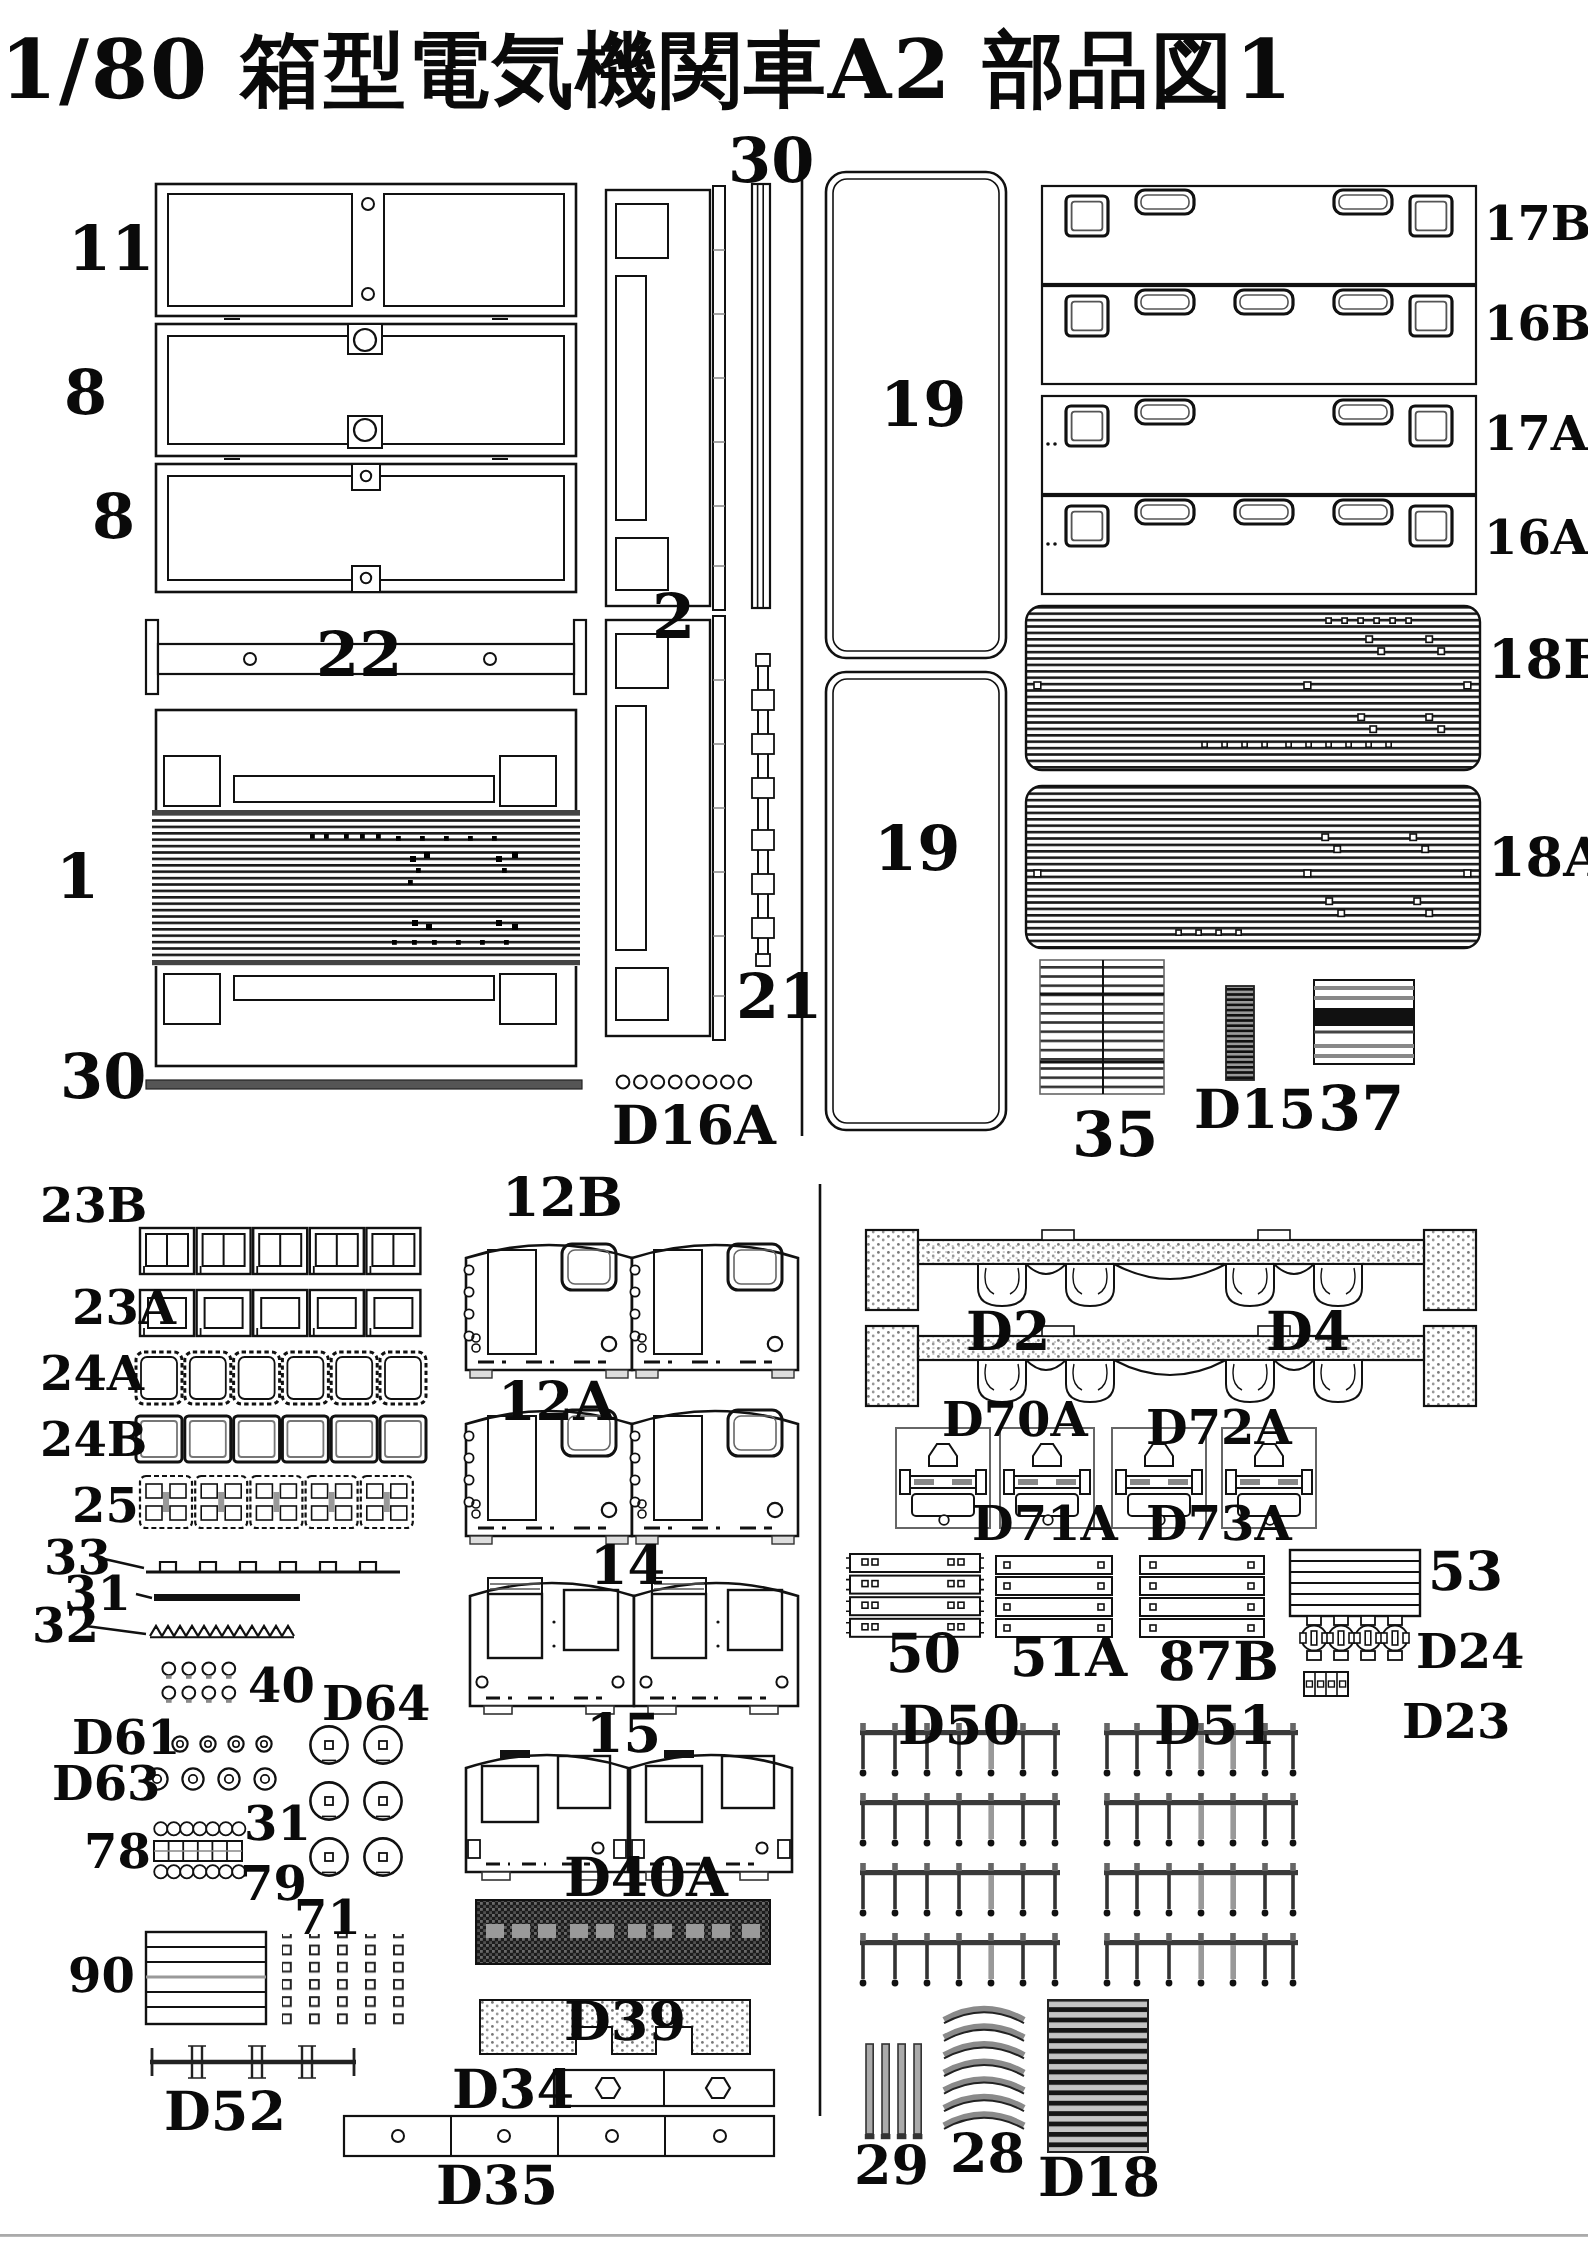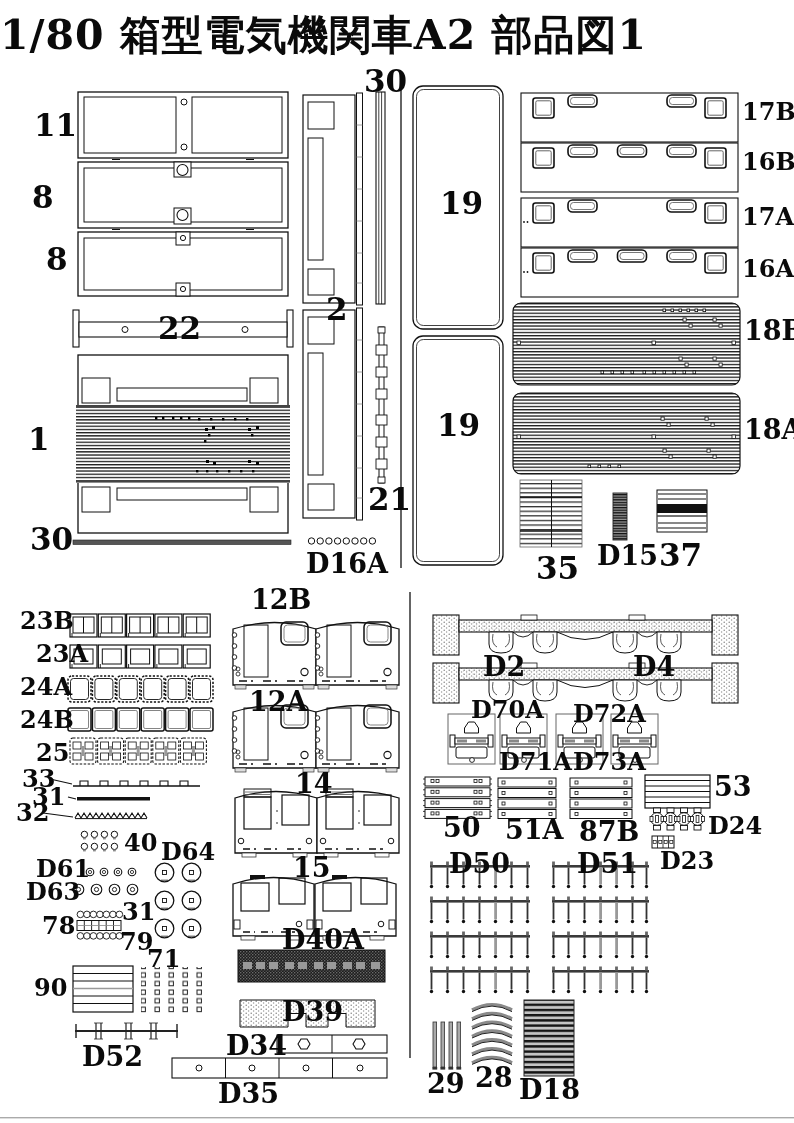--- a/index.html
+++ b/index.html
@@ -751,21 +751,21 @@
 <div class="lbl s32" style="left:437px;top:410px">19</div>
 <div class="lbl s25" style="left:742px;top:100px">17B</div>
 <div class="lbl s25" style="left:742px;top:150px">16B</div>
 <div class="lbl s25" style="left:742px;top:205px">17A</div>
 <div class="lbl s25" style="left:742px;top:257px">16A</div>
 <div class="lbl s28" style="left:744px;top:317px">18B</div>
 <div class="lbl s28" style="left:744px;top:416px">18A</div>
 <div class="lbl s32" style="left:536px;top:553px">35</div>
 <div class="lbl s28" style="left:597px;top:542px">D15</div>
 <div class="lbl s32" style="left:659px;top:540px">37</div>
-<div class="lbl s25" style="left:20px;top:609px">23B</div>
+<div class="lbl s25" style="left:20px;top:591px">23B</div>
 <div class="lbl s25" style="left:36px;top:642px">23A</div>
 <div class="lbl s25" style="left:20px;top:675px">24A</div>
 <div class="lbl s25" style="left:20px;top:708px">24B</div>
 <div class="lbl s25" style="left:36px;top:741px">25</div>
 <div class="lbl s25" style="left:22px;top:767px">33</div>
 <div class="lbl s25" style="left:32px;top:785px">31</div>
 <div class="lbl s25" style="left:16px;top:801px">32</div>
 <div class="lbl s25" style="left:124px;top:831px">40</div>
 <div class="lbl s25" style="left:36px;top:857px">D61</div>
 <div class="lbl s25" style="left:26px;top:880px">D63</div>
@@ -781,27 +781,27 @@
 <div class="lbl s28" style="left:295px;top:770px">14</div>
 <div class="lbl s28" style="left:293px;top:854px">15</div>
 <div class="lbl s28" style="left:282px;top:926px">D40A</div>
 <div class="lbl s28" style="left:282px;top:998px">D39</div>
 <div class="lbl s28" style="left:226px;top:1032px">D34</div>
 <div class="lbl s28" style="left:218px;top:1080px">D35</div>
 <div class="lbl s28" style="left:483px;top:653px">D2</div>
 <div class="lbl s28" style="left:633px;top:653px">D4</div>
 <div class="lbl s25" style="left:471px;top:698px">D70A</div>
 <div class="lbl s25" style="left:573px;top:702px">D72A</div>
-<div class="lbl s25" style="left:499px;top:750px">D71A</div>
+<div class="lbl s25" style="left:486px;top:750px">D71A</div>
 <div class="lbl s25" style="left:573px;top:750px">D73A</div>
 <div class="lbl s28" style="left:443px;top:814px">50</div>
 <div class="lbl s28" style="left:505px;top:816px">51A</div>
 <div class="lbl s28" style="left:579px;top:818px">87B</div>
 <div class="lbl s28" style="left:714px;top:773px">53</div>
 <div class="lbl s25" style="left:708px;top:814px">D24</div>
-<div class="lbl s25" style="left:660px;top:849px">D23</div>
+<div class="lbl s25" style="left:701px;top:849px">D23</div>
 <div class="lbl s28" style="left:449px;top:850px">D50</div>
 <div class="lbl s28" style="left:577px;top:850px">D51</div>
 <div class="lbl s28" style="left:427px;top:1070px">29</div>
 <div class="lbl s28" style="left:475px;top:1064px">28</div>
 <div class="lbl s28" style="left:519px;top:1076px">D18</div>
 
 </div>
 
 </body></html>

